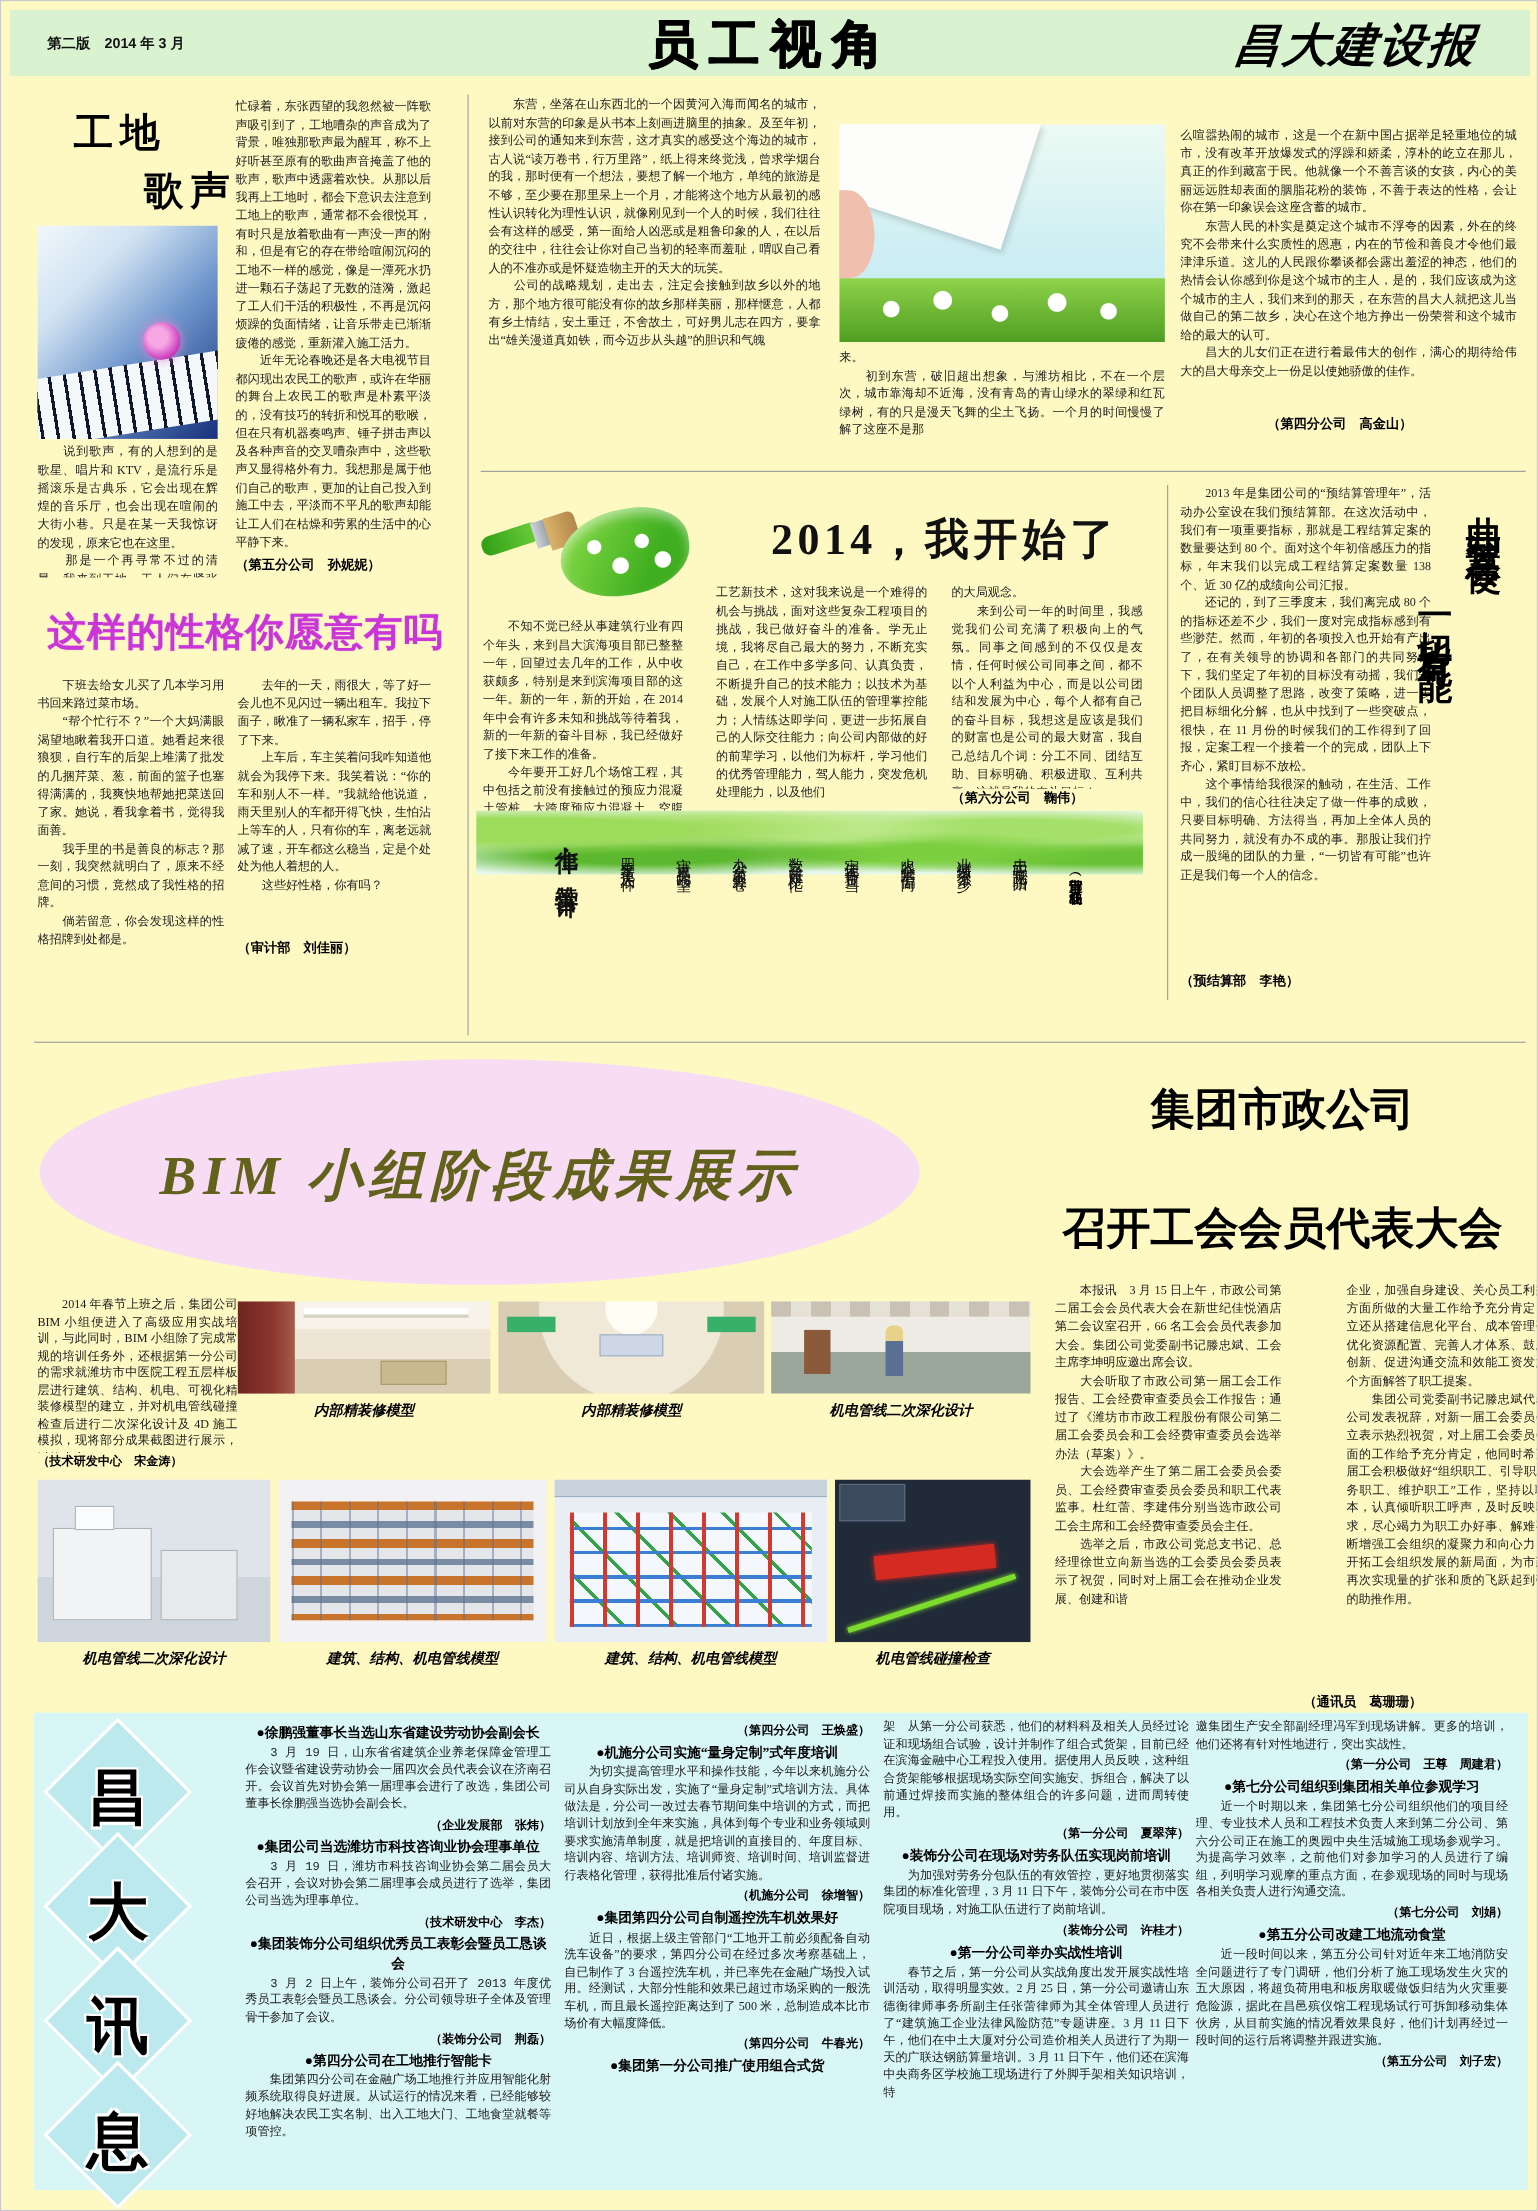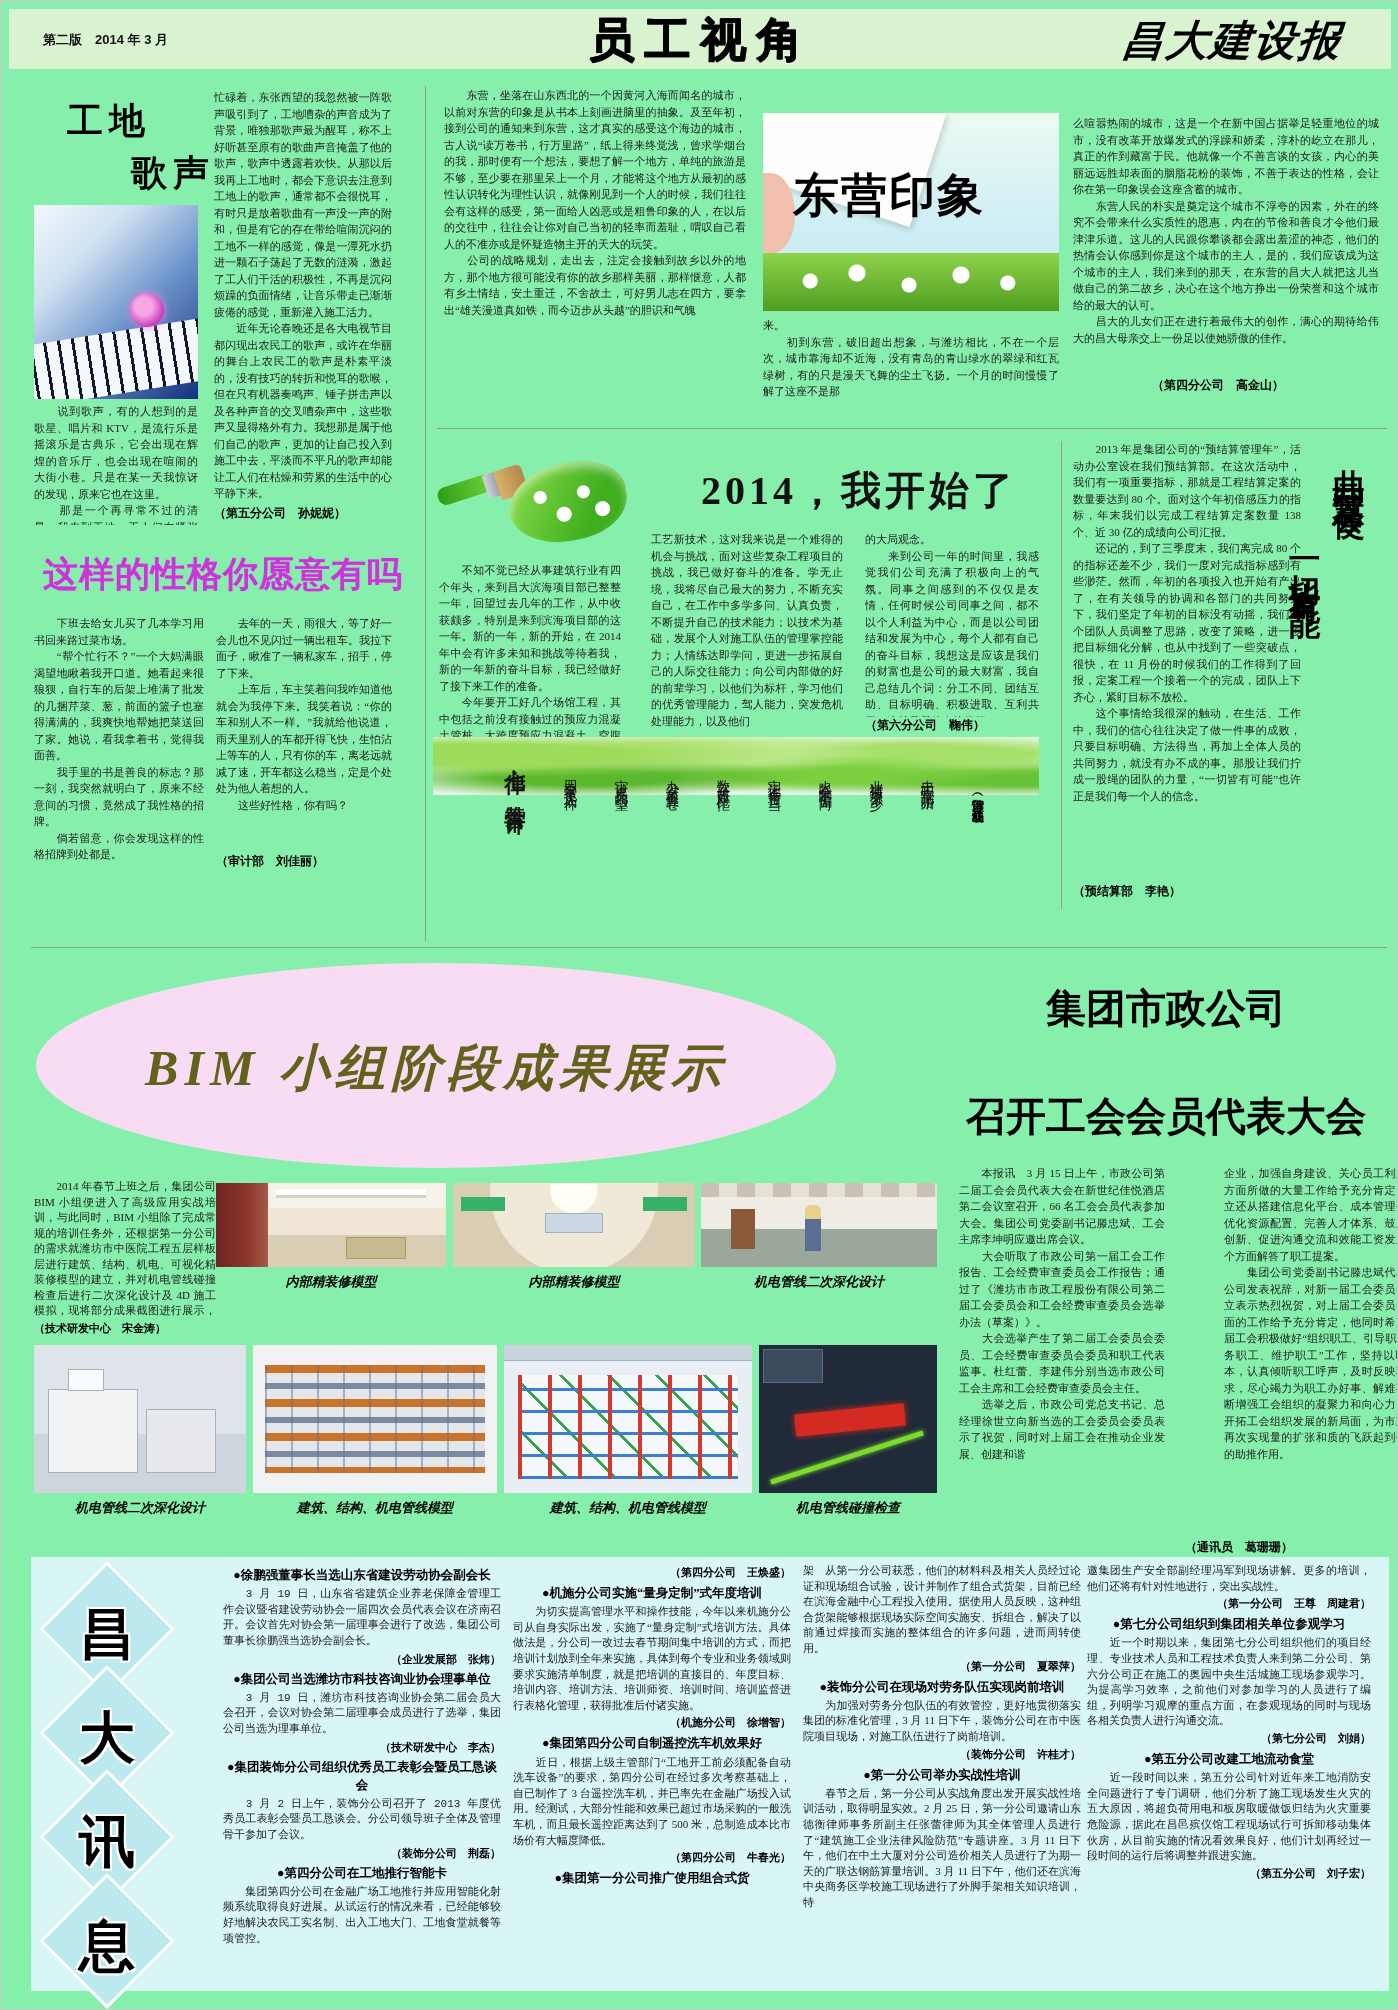--- a/index.html
+++ b/index.html
@@ -1,17 +1,17 @@
 <!DOCTYPE html>
 <html><head>
 <meta charset="utf-8">
 <style>
   * { margin:0; padding:0; box-sizing:border-box; }
   body { background:#fff; font-family:"Liberation Serif","DejaVu Serif",serif; }
-  #page { position:relative; width:1398px; height:2010px; background:#86efac;
+  #page { position:relative; width:1398px; height:2010px; background:#fef9c3;
           border:1px solid #c9c9c9; overflow:hidden; }
   .abs { position:absolute; }
   
   .hdr { left:8px; top:8px; width:1382px; height:60px; background:#d9f3d0; }
   .pageinfo { left:42px; top:30px; font-family:"Liberation Sans",sans-serif;
               font-size:13px; font-weight:bold; color:#111; }
   .secttitle { left:0; top:8px; width:1398px; text-align:center; font-size:46px;
                font-weight:900; color:#000; letter-spacing:10px;
                font-family:"Liberation Sans",sans-serif;
                text-shadow:1px 0 #000, 0 1px #000, 1px 1px #000; }
@@ -102,21 +102,20 @@
     <div style="left:0; bottom:0; width:100%; height:58px; background:linear-gradient(180deg,#8fd24a,#4f9e22);"></div>
     <div style="left:16px; bottom:10px; width:260px; height:40px; background:
       radial-gradient(circle at 12% 50%, #fff 0 7px, rgba(255,255,255,0) 8px),
       radial-gradient(circle at 30% 30%, #fff 0 8px, rgba(255,255,255,0) 9px),
       radial-gradient(circle at 50% 60%, #fff 0 7px, rgba(255,255,255,0) 8px),
       radial-gradient(circle at 70% 35%, #fff 0 8px, rgba(255,255,255,0) 9px),
       radial-gradient(circle at 88% 55%, #fff 0 7px, rgba(255,255,255,0) 8px),
       radial-gradient(circle at 30% 30%, #f4c230 0 3px, rgba(0,0,0,0) 4px),
       radial-gradient(circle at 70% 35%, #f4c230 0 3px, rgba(0,0,0,0) 4px),
       radial-gradient(circle at 12% 50%, #f4c230 0 3px, rgba(0,0,0,0) 4px);"></div>
-    <div style="left:30px; top:52px; width:250px; font-size:46px; font-weight:bold; color:#000; letter-spacing:2px;">东营印象</div>
   </div>
   <div class="abs txt" style="left:762px; top:316px; width:296px; height:94px;">来。
 　　初到东营，破旧超出想象，与潍坊相比，不在一个层次，城市靠海却不近海，没有青岛的青山绿水的翠绿和红瓦绿树，有的只是漫天飞舞的尘土飞扬。一个月的时间慢慢了解了这座不是那</div>
   <div class="abs txt" style="left:1072px; top:114px; width:306px; height:258px;">么喧嚣热闹的城市，这是一个在新中国占据举足轻重地位的城市，没有改革开放爆发式的浮躁和娇柔，淳朴的屹立在那儿，真正的作到藏富于民。他就像一个不善言谈的女孩，内心的美丽远远胜却表面的胭脂花粉的装饰，不善于表达的性格，会让你在第一印象误会这座含蓄的城市。
 　　东营人民的朴实是奠定这个城市不浮夸的因素，外在的终究不会带来什么实质性的恩惠，内在的节俭和善良才令他们最津津乐道。这儿的人民跟你攀谈都会露出羞涩的神态，他们的热情会认你感到你是这个城市的主人，是的，我们应该成为这个城市的主人，我们来到的那天，在东营的昌大人就把这儿当做自己的第二故乡，决心在这个地方挣出一份荣誉和这个城市给的最大的认可。
 　　昌大的儿女们正在进行着最伟大的创作，满心的期待给伟大的昌大母亲交上一份足以使她骄傲的佳作。</div>
   <div class="abs byline" style="left:1072px; top:376px; width:290px; text-align:center;">（第四分公司　高金山）</div>
 
   <div class="abs ph" style="left:434px; top:452px; width:195px; height:105px;">
     <div style="left:2px; top:28px; width:55px; height:18px; background:linear-gradient(90deg,#2f9e15,#6fd03c); border-radius:8px; transform:rotate(-18deg);"></div>

